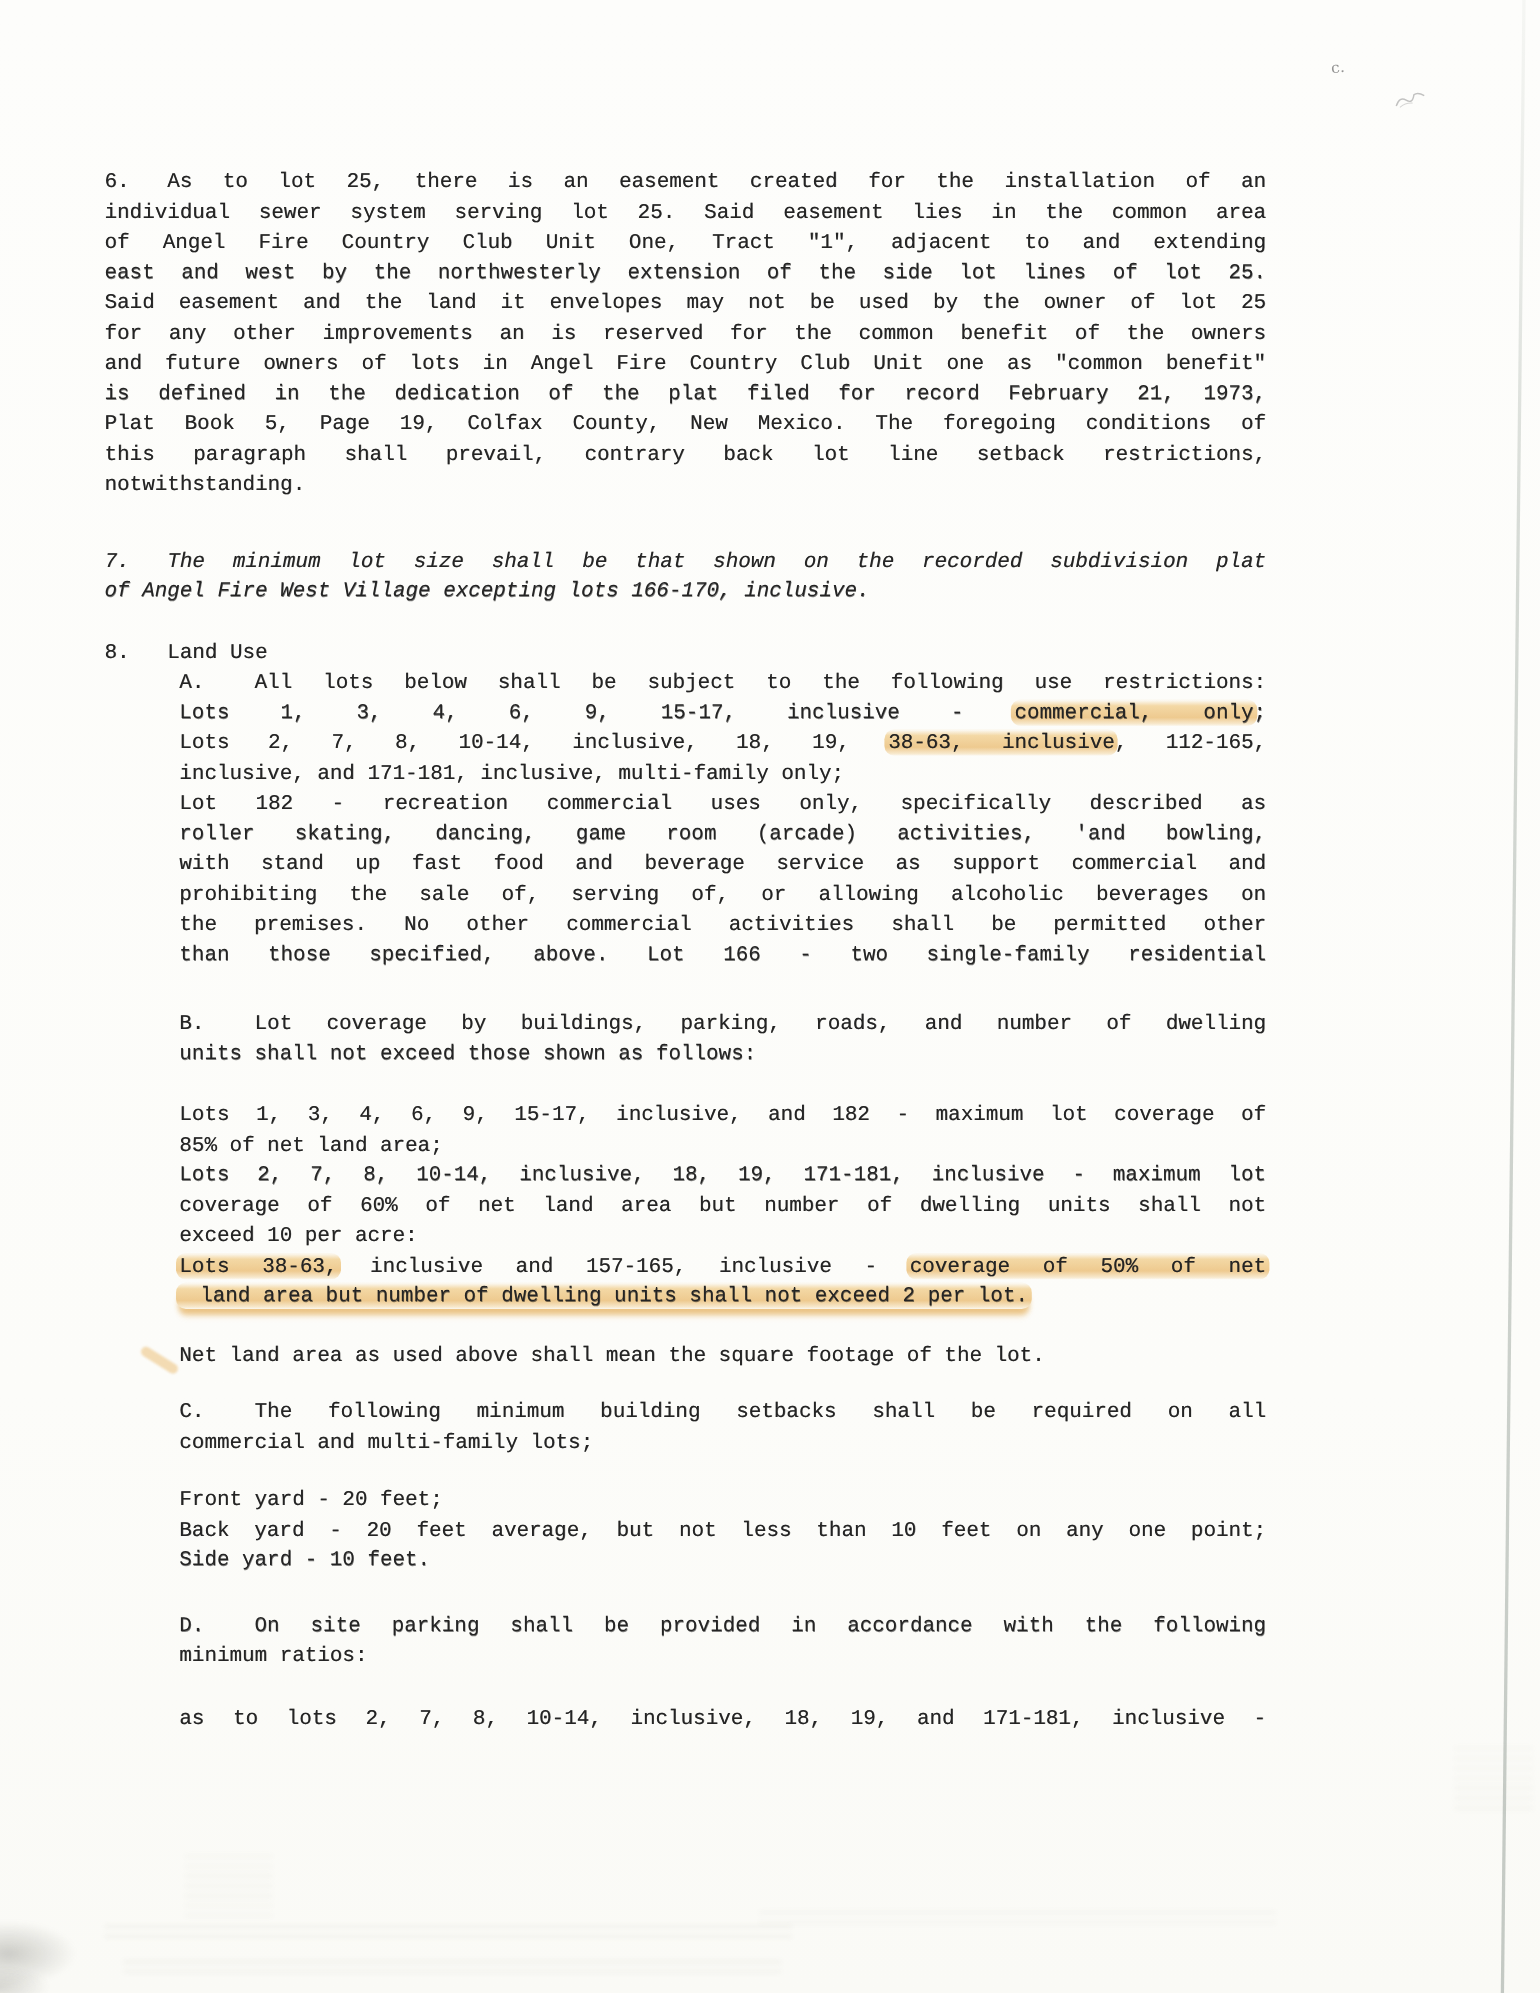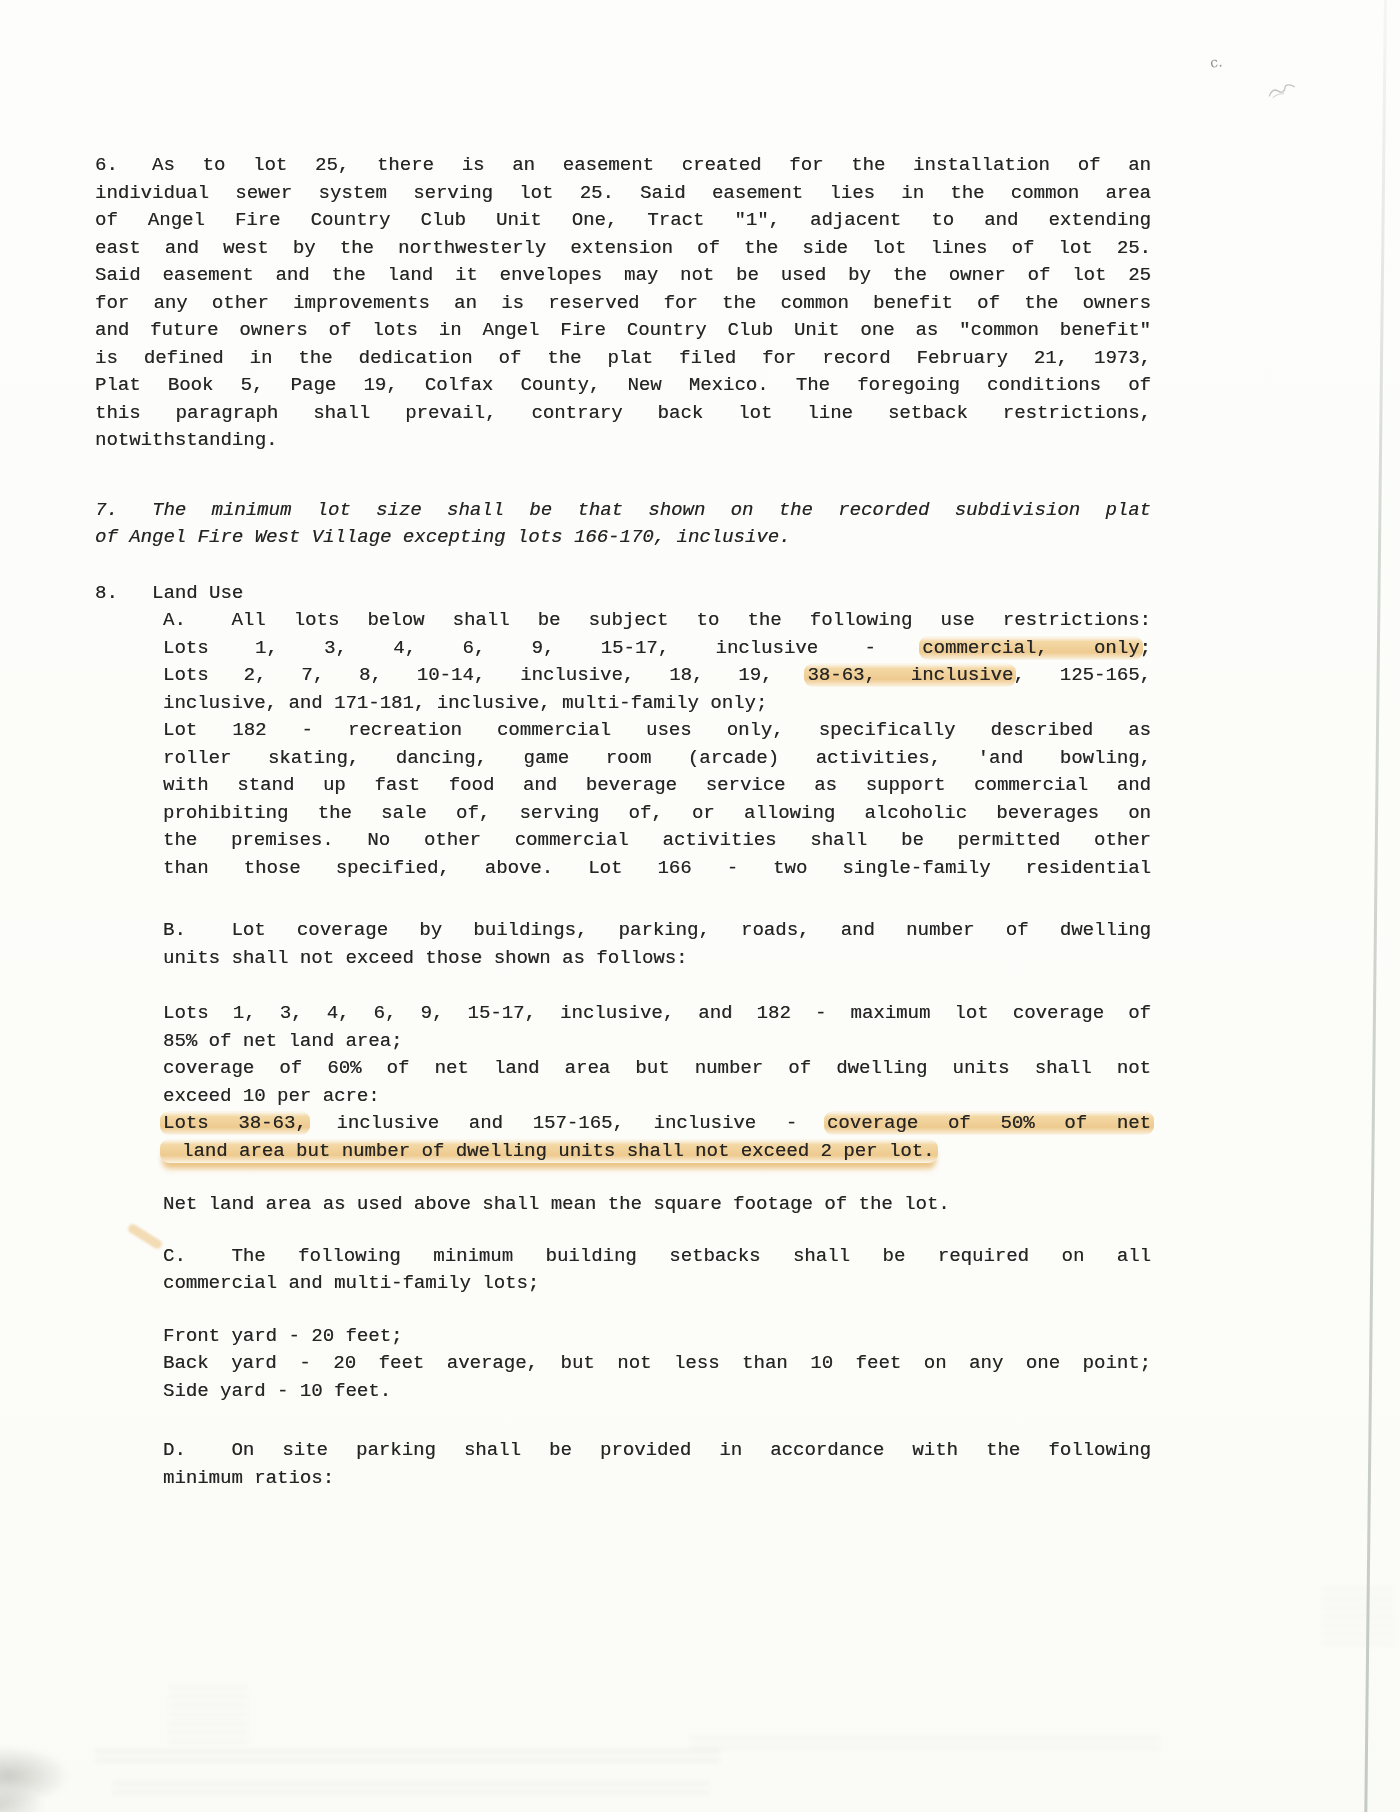--- a/index.html
+++ b/index.html
@@ -101,56 +101,60 @@
         <div class="line" data-name="text-line"><span data-name="text-segment">notwithstanding.</span></div>
       </div>
       <div class="block" data-name="paragraph-7">
         <div class="line just" data-name="text-line"><span class="num" data-name="paragraph-number" style="width: 5ch;">7.</span><span data-name="text-segment">The minimum lot size shall be that shown on the recorded subdivision plat</span></div>
         <div class="line" data-name="text-line"><span data-name="text-segment">of Angel Fire West Village excepting lots 166-170, inclusive.</span></div>
       </div>
       <div class="block" data-name="paragraph-8">
         <div class="line" data-name="text-line"><span class="num" data-name="paragraph-number" style="width: 5ch;">8.</span><span data-name="text-segment">Land Use</span></div>
         <div class="line just sub" data-name="text-line"><span class="num" data-name="paragraph-number" style="width: 6ch;">A.</span><span data-name="text-segment">All lots below shall be subject to the following use restrictions:</span></div>
         <div class="line just sub" data-name="text-line"><span data-name="text-segment">Lots 1, 3, 4, 6, 9, 15-17, inclusive - </span><span class="hl" data-name="highlighted-text">commercial, only</span><span data-name="text-segment">;</span></div>
-        <div class="line just sub" data-name="text-line"><span data-name="text-segment">Lots 2, 7, 8, 10-14, inclusive, 18, 19, </span><span class="hl" data-name="highlighted-text">38-63, inclusive</span><span data-name="text-segment">, 125-165,</span></div>
+        <div class="line just sub" data-name="text-line"><span data-name="text-segment">Lots 2, 7, 8, 10-14, inclusive, 18, 19, </span><span class="hl" data-name="highlighted-text">38-63, inclusive</span><span data-name="text-segment">, 112-165,</span></div>
         <div class="line sub" data-name="text-line"><span data-name="text-segment">inclusive, and 171-181, inclusive, multi-family only;</span></div>
         <div class="line just sub" data-name="text-line"><span data-name="text-segment">Lot 182 - recreation commercial uses only, specifically described as</span></div>
         <div class="line just sub" data-name="text-line"><span data-name="text-segment">roller skating, dancing, game room (arcade) activities, 'and bowling,</span></div>
         <div class="line just sub" data-name="text-line"><span data-name="text-segment">with stand up fast food and beverage service as support commercial and</span></div>
         <div class="line just sub" data-name="text-line"><span data-name="text-segment">prohibiting the sale of, serving of, or allowing alcoholic beverages on</span></div>
         <div class="line just sub" data-name="text-line"><span data-name="text-segment">the premises. No other commercial activities shall be permitted other</span></div>
         <div class="line just sub" data-name="text-line"><span data-name="text-segment">than those specified, above. Lot 166 - two single-family residential</span></div>
       </div>
       <div class="block" data-name="paragraph-8b">
         <div class="line just sub" data-name="text-line"><span class="num" data-name="paragraph-number" style="width: 6ch;">B.</span><span data-name="text-segment">Lot coverage by buildings, parking, roads, and number of dwelling</span></div>
         <div class="line sub" data-name="text-line"><span data-name="text-segment">units shall not exceed those shown as follows:</span></div>
       </div>
       <div class="block" data-name="coverage-list">
         <div class="line just sub" data-name="text-line"><span data-name="text-segment">Lots 1, 3, 4, 6, 9, 15-17, inclusive, and 182 - maximum lot coverage of</span></div>
         <div class="line sub" data-name="text-line"><span data-name="text-segment">85% of net land area;</span></div>
+        <div class="line just sub" data-name="text-line"><span data-name="text-segment">Lots 2, 7, 8, 10-14, inclusive, 18, 19, 171-181, inclusive - maximum lot</span></div>
         <div class="line just sub" data-name="text-line"><span data-name="text-segment">coverage of 60% of net land area but number of dwelling units shall not</span></div>
         <div class="line sub" data-name="text-line"><span data-name="text-segment">exceed 10 per acre:</span></div>
         <div class="line just sub" data-name="text-line"><span class="hl" data-name="highlighted-text">Lots 38-63,</span><span data-name="text-segment"> inclusive and 157-165, inclusive - </span><span class="hl" data-name="highlighted-text">coverage of 50% of net</span></div>
         <div class="line sub" data-name="text-line"><span class="hl heavy" data-name="highlighted-text">land area but number of dwelling units shall not exceed 2 per lot.</span></div>
       </div>
       <div class="block" data-name="net-land-note">
         <div class="line sub" data-name="text-line"><span data-name="text-segment">Net land area as used above shall mean the square footage of the lot.</span></div>
       </div>
       <div class="block" data-name="paragraph-8c">
         <div class="line just sub" data-name="text-line"><span class="num" data-name="paragraph-number" style="width: 6ch;">C.</span><span data-name="text-segment">The following minimum building setbacks shall be required on all</span></div>
         <div class="line sub" data-name="text-line"><span data-name="text-segment">commercial and multi-family lots;</span></div>
       </div>
       <div class="block" data-name="setback-list">
         <div class="line sub" data-name="text-line"><span data-name="text-segment">Front yard - 20 feet;</span></div>
         <div class="line just sub" data-name="text-line"><span data-name="text-segment">Back yard - 20 feet average, but not less than 10 feet on any one point;</span></div>
         <div class="line sub" data-name="text-line"><span data-name="text-segment">Side yard - 10 feet.</span></div>
       </div>
       <div class="block" data-name="paragraph-8d">
         <div class="line just sub" data-name="text-line"><span class="num" data-name="paragraph-number" style="width: 6ch;">D.</span><span data-name="text-segment">On site parking shall be provided in accordance with the following</span></div>
         <div class="line sub" data-name="text-line"><span data-name="text-segment">minimum ratios:</span></div>
+      </div>
+      <div class="block" data-name="parking-ratio-intro">
+        <div class="line just sub" data-name="text-line"><span data-name="text-segment">as to lots 2, 7, 8, 10-14, inclusive, 18, 19, and 171-181, inclusive -</span></div>
       </div>
     </div>
 
   <span class="pen-mark" data-name="pen-mark">c.</span>
 
   <span class="pen-scribble" data-name="pen-scribble-icon">
     <svg width="30" height="14" viewBox="0 0 30 14">
       <path d="M1,9 q5,-8 10,-3 t8,-3 q4,-2 9,3" fill="none" stroke="#8c8c8c" stroke-width="1.3" opacity="0.8"></path>
       <path d="M4,11 q6,-3 12,-1" fill="none" stroke="#9a9a9a" stroke-width="1" opacity="0.6"></path>
     </svg>

